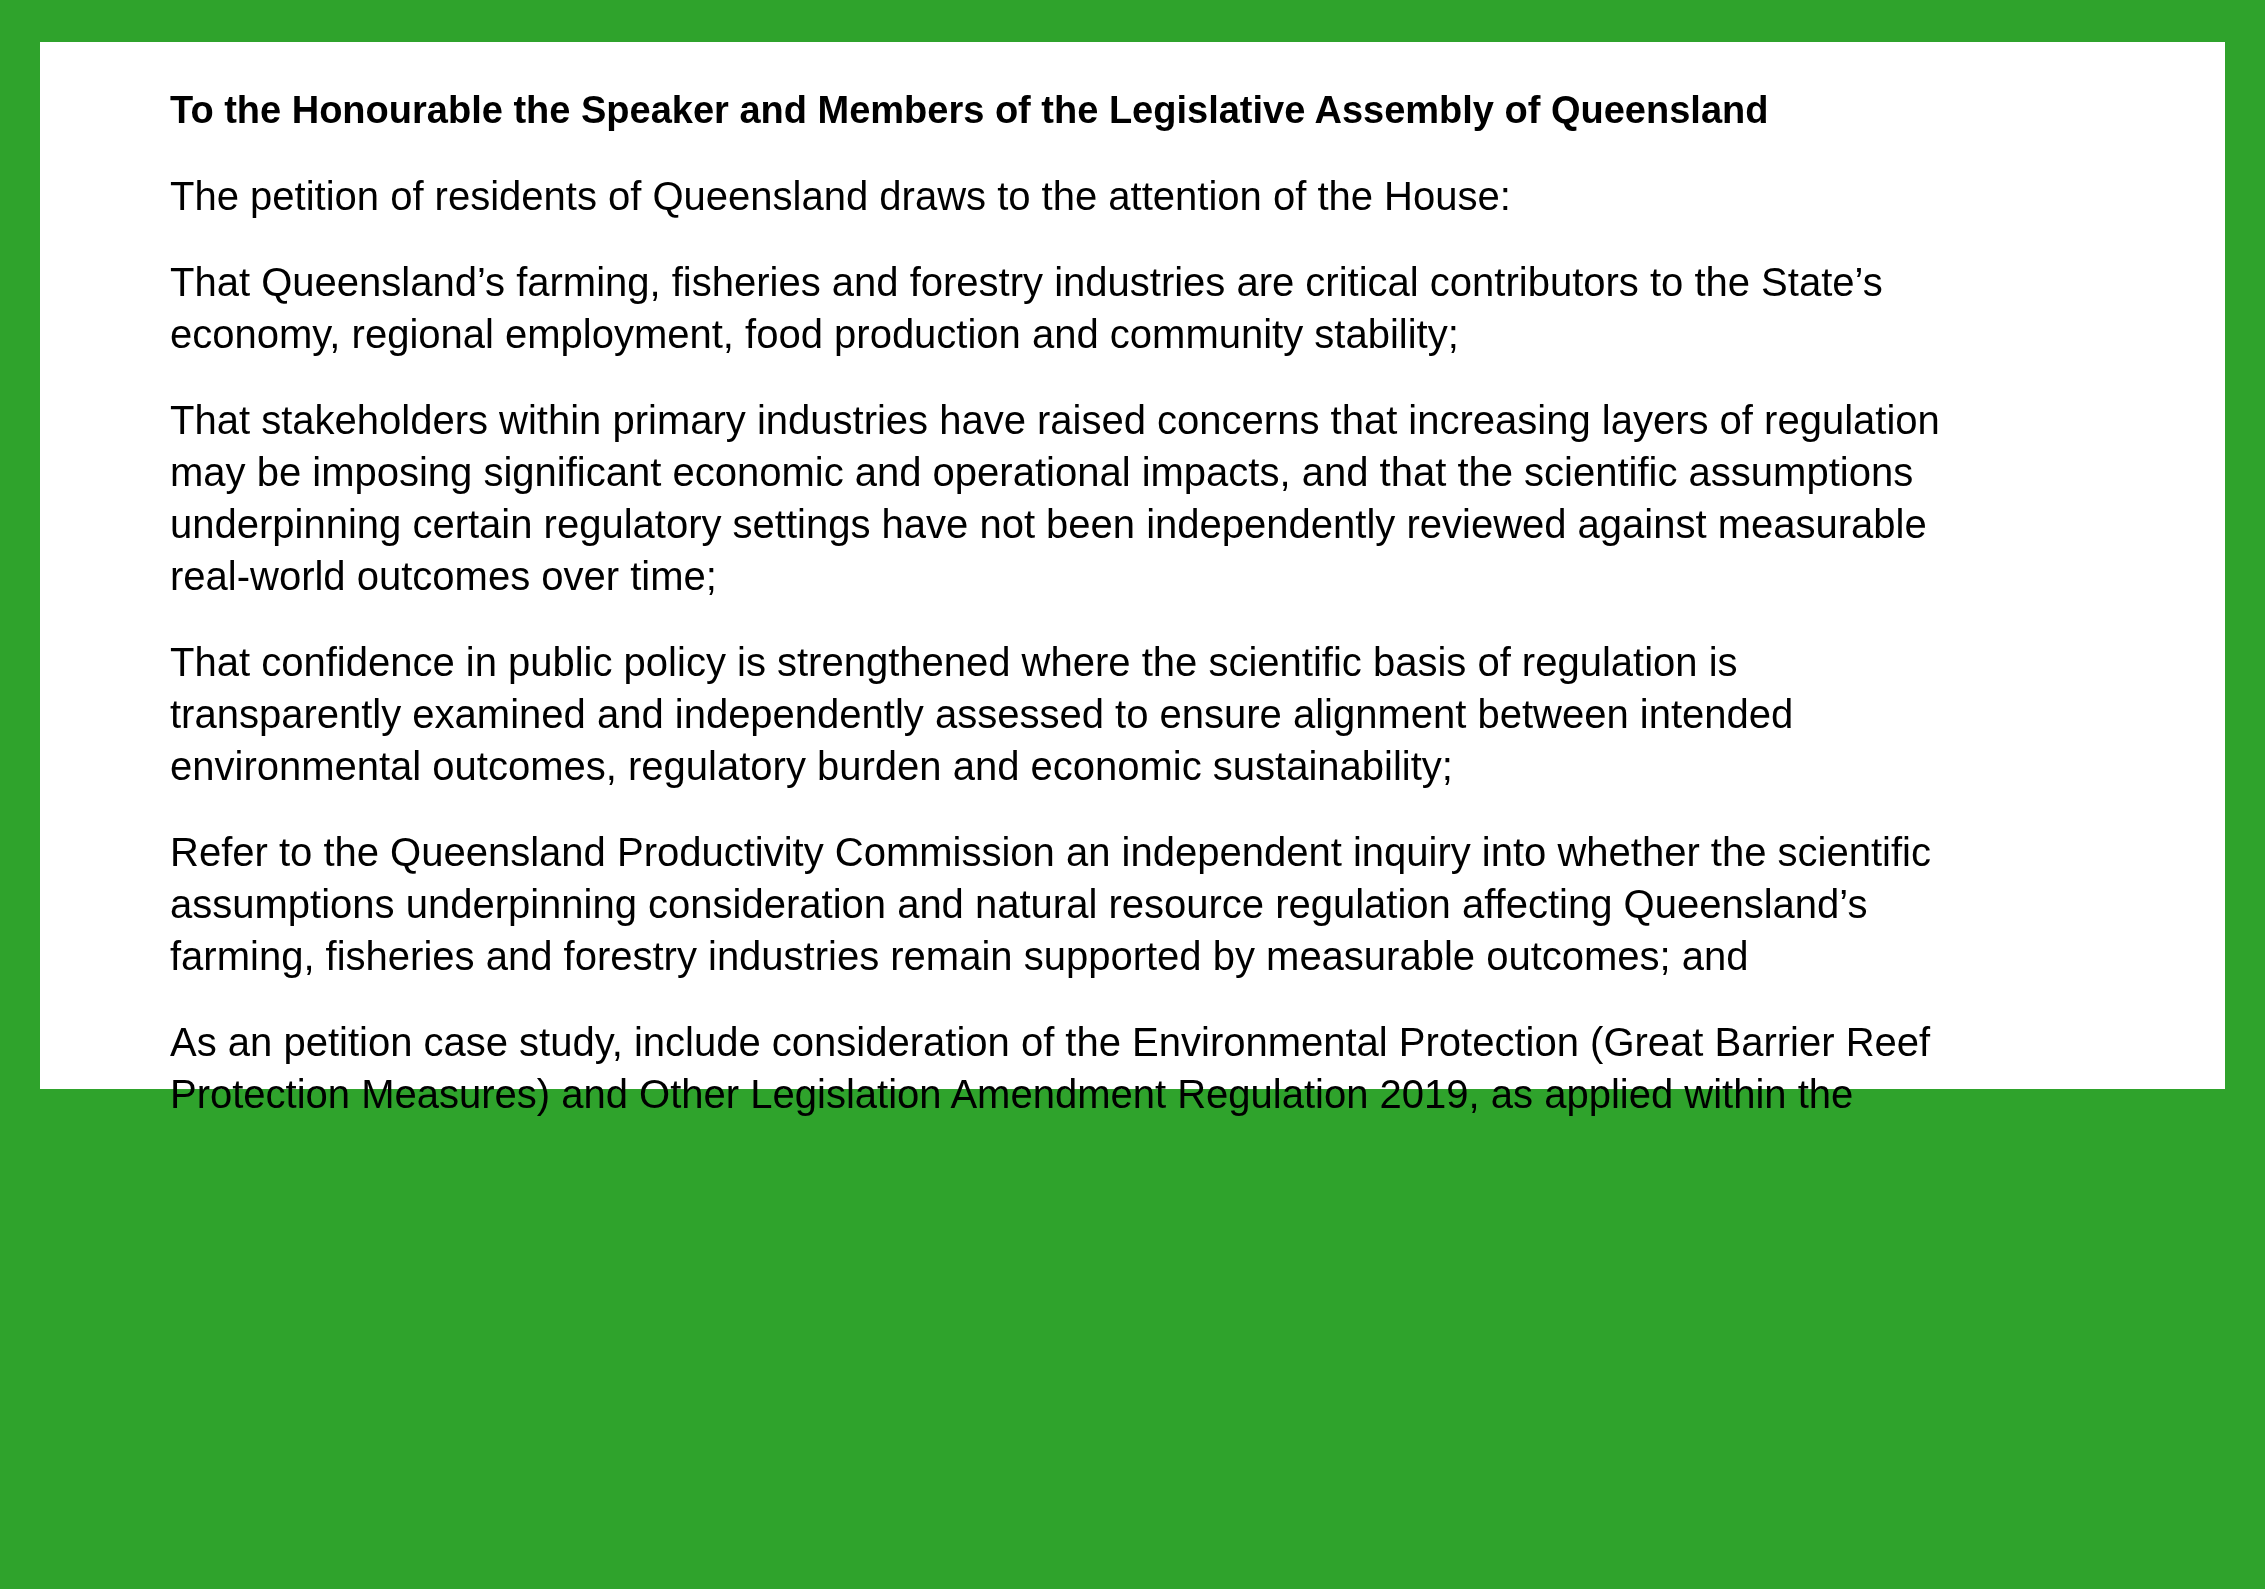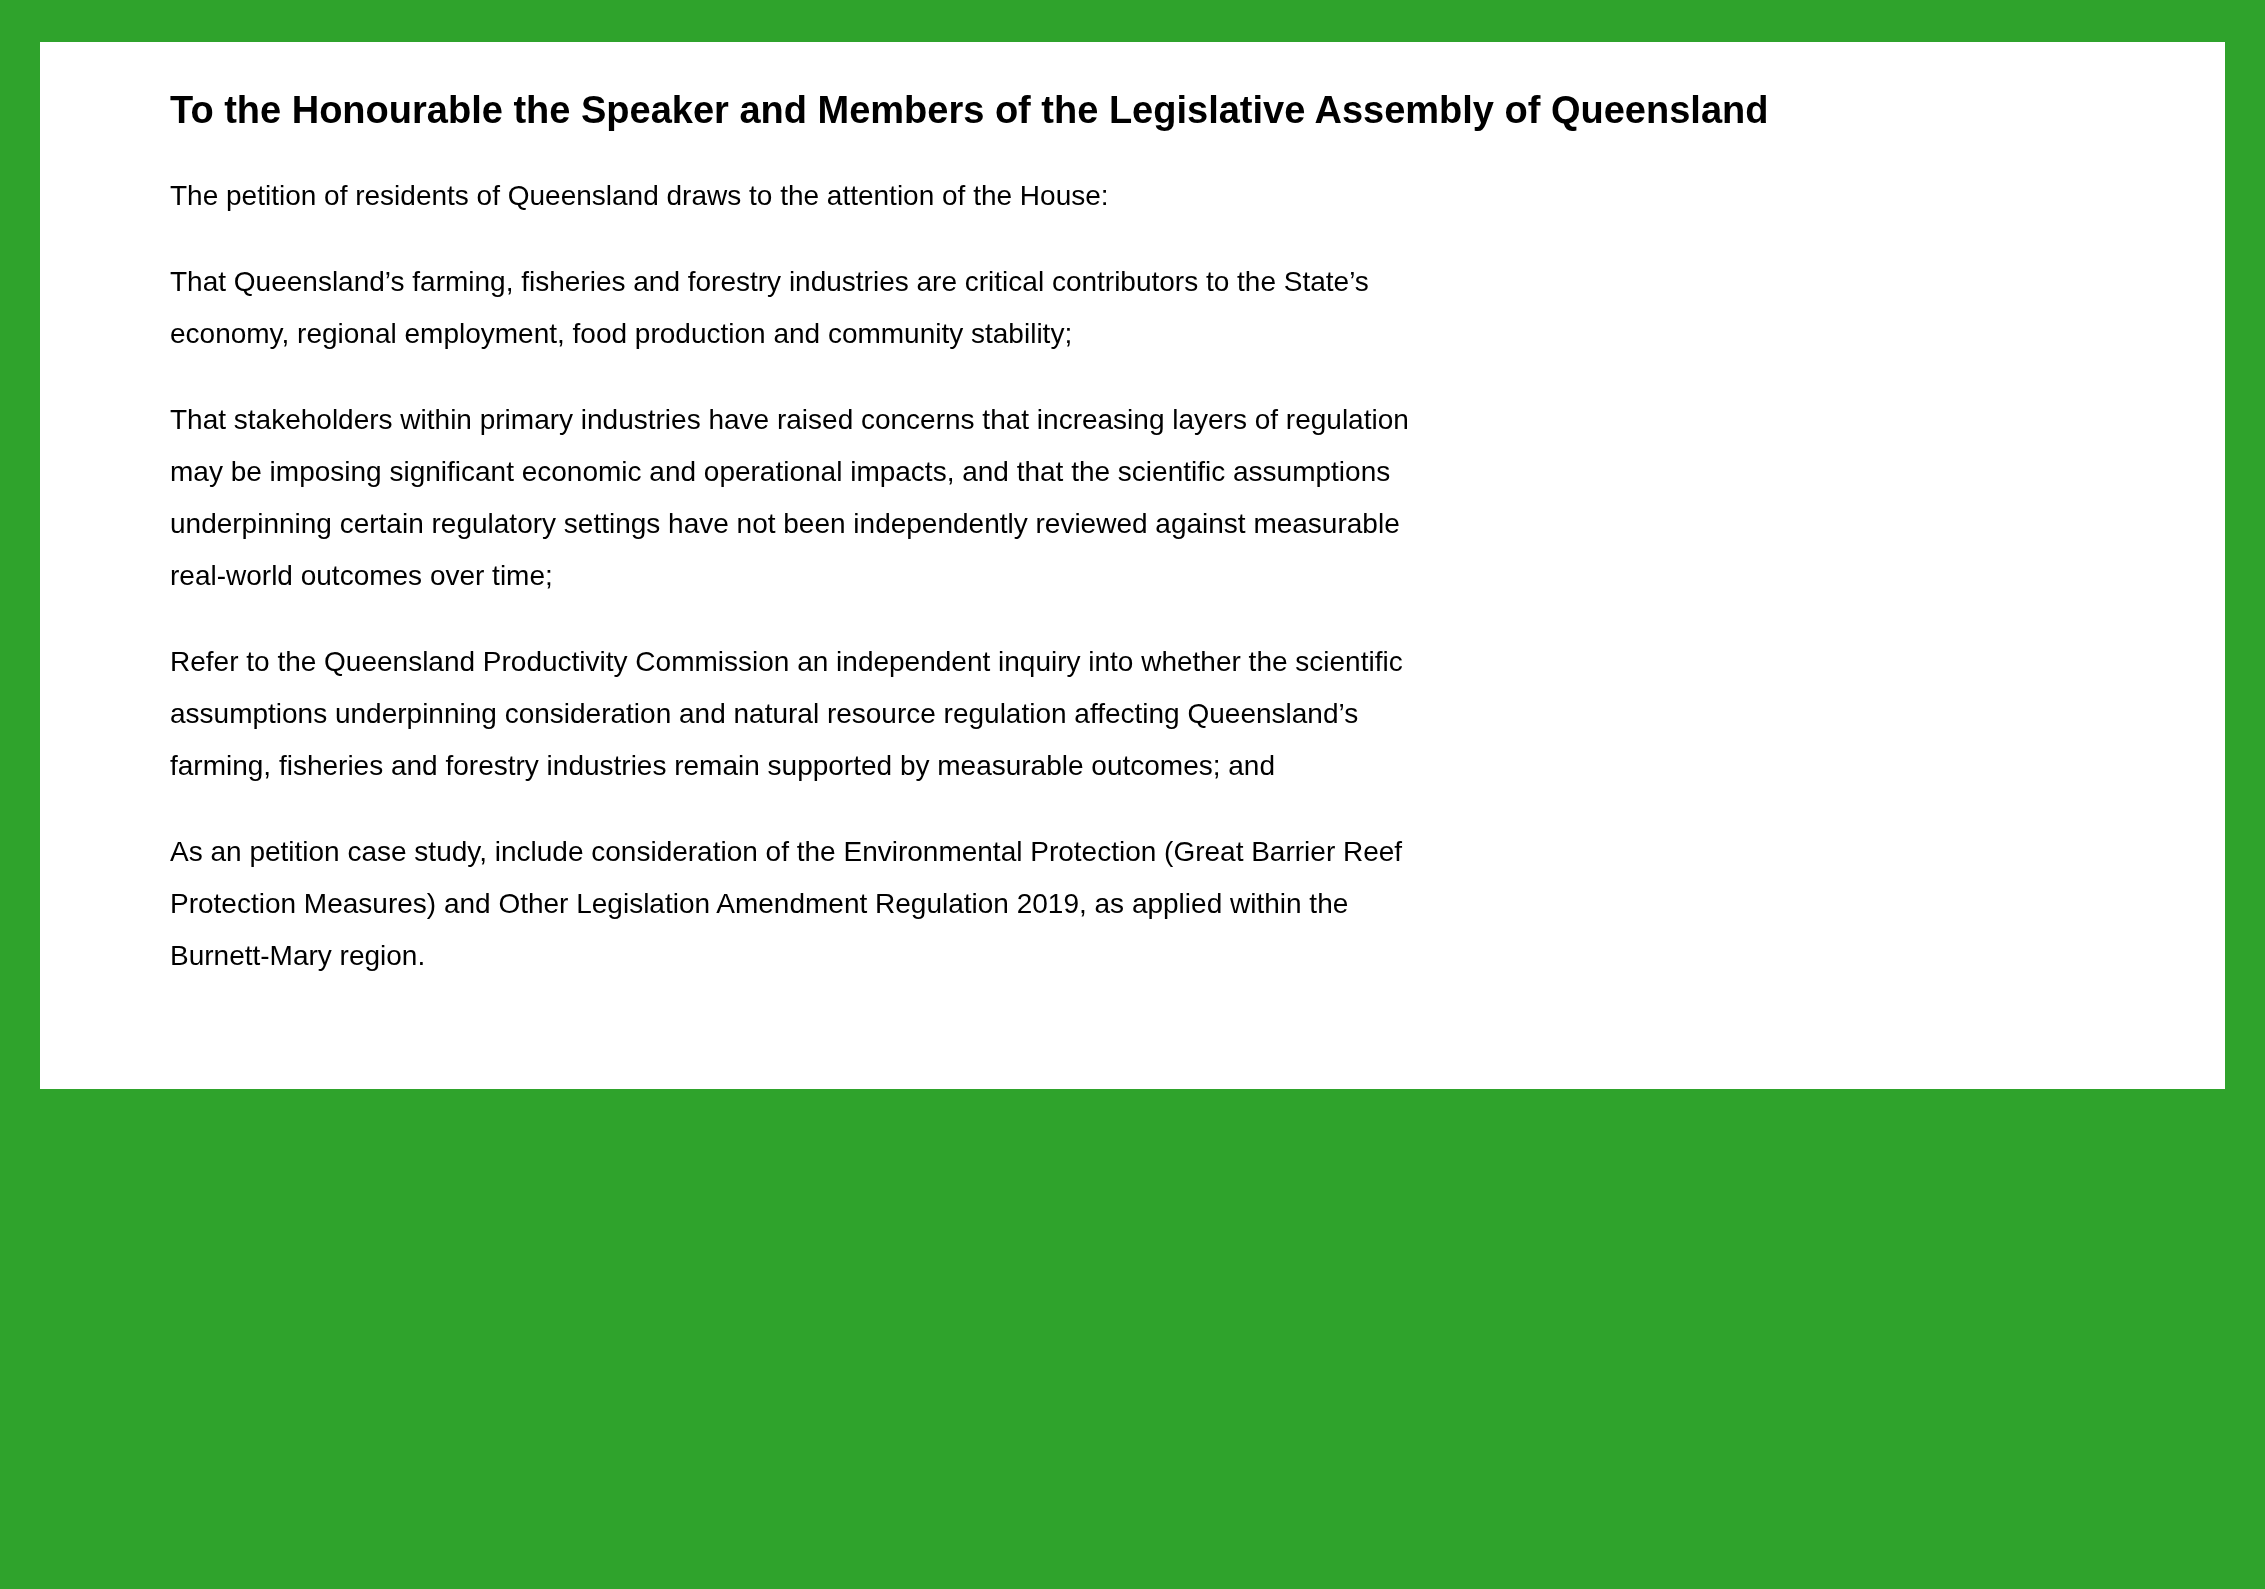--- a/index.html
+++ b/index.html
@@ -27,21 +27,21 @@
     color: #000000;
   }
   .doc-title {
     font-size: 38px;
     font-weight: bold;
     line-height: 52px;
     margin: 0 0 34px 0;
     white-space: pre-line;
   }
   .doc-para {
-    font-size: 28px;
+    font-size: 40px;
     font-weight: normal;
     line-height: 52px;
     margin: 0 0 34px 0;
     white-space: pre-line;
     max-width: 1900px;
   }
   .doc-para.bold {
     font-weight: bold;
     font-size: 37px;
   }
@@ -58,20 +58,23 @@
 
     <p class="doc-para">That Queensland’s farming, fisheries and forestry industries are critical contributors to the State’s
 economy, regional employment, food production and community stability;</p>
 
 
     <p class="doc-para">That stakeholders within primary industries have raised concerns that increasing layers of regulation
 may be imposing significant economic and operational impacts, and that the scientific assumptions
 underpinning certain regulatory settings have not been independently reviewed against measurable
 real-world outcomes over time;</p>
 
+    <p class="doc-para">That confidence in public policy is strengthened where the scientific basis of regulation is
+transparently examined and independently assessed to ensure alignment between intended
+environmental outcomes, regulatory burden and economic sustainability;</p>
 
 
 
     <p class="doc-para">Refer to the Queensland Productivity Commission an independent inquiry into whether the scientific
 assumptions underpinning consideration and natural resource regulation affecting Queensland’s
 farming, fisheries and forestry industries remain supported by measurable outcomes; and</p>
 
     <p class="doc-para">As an petition case study, include consideration of the Environmental Protection (Great Barrier Reef
 Protection Measures) and Other Legislation Amendment Regulation 2019, as applied within the
 Burnett-Mary region.</p>

